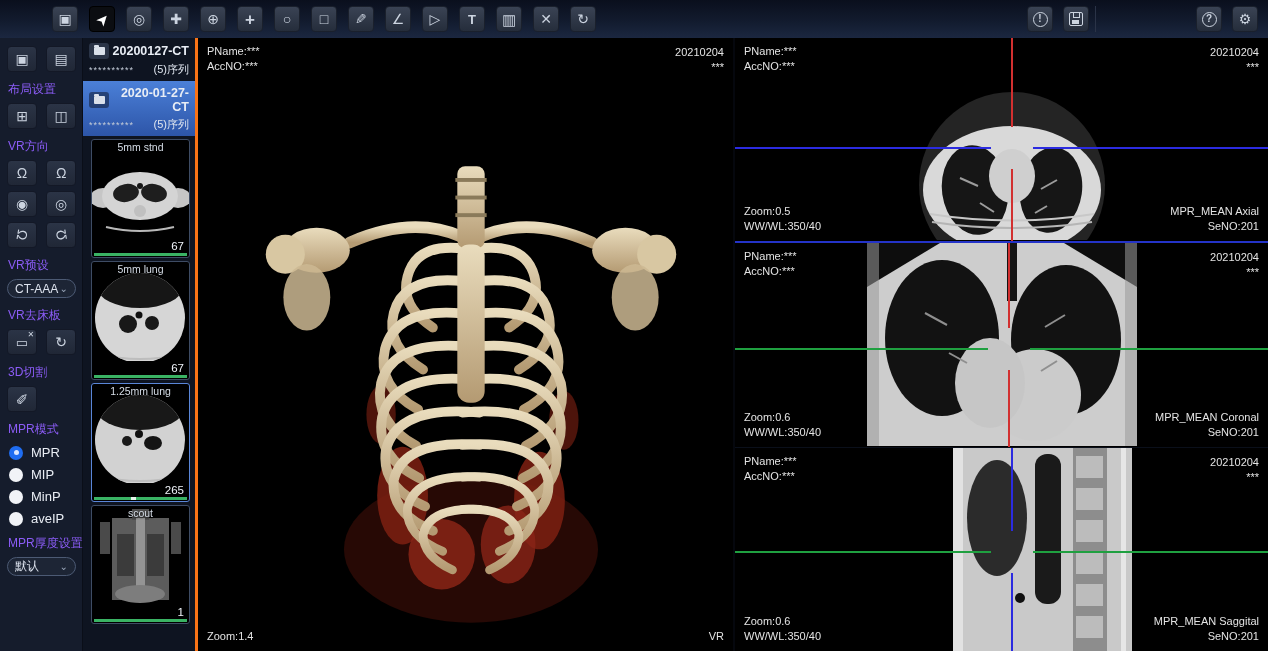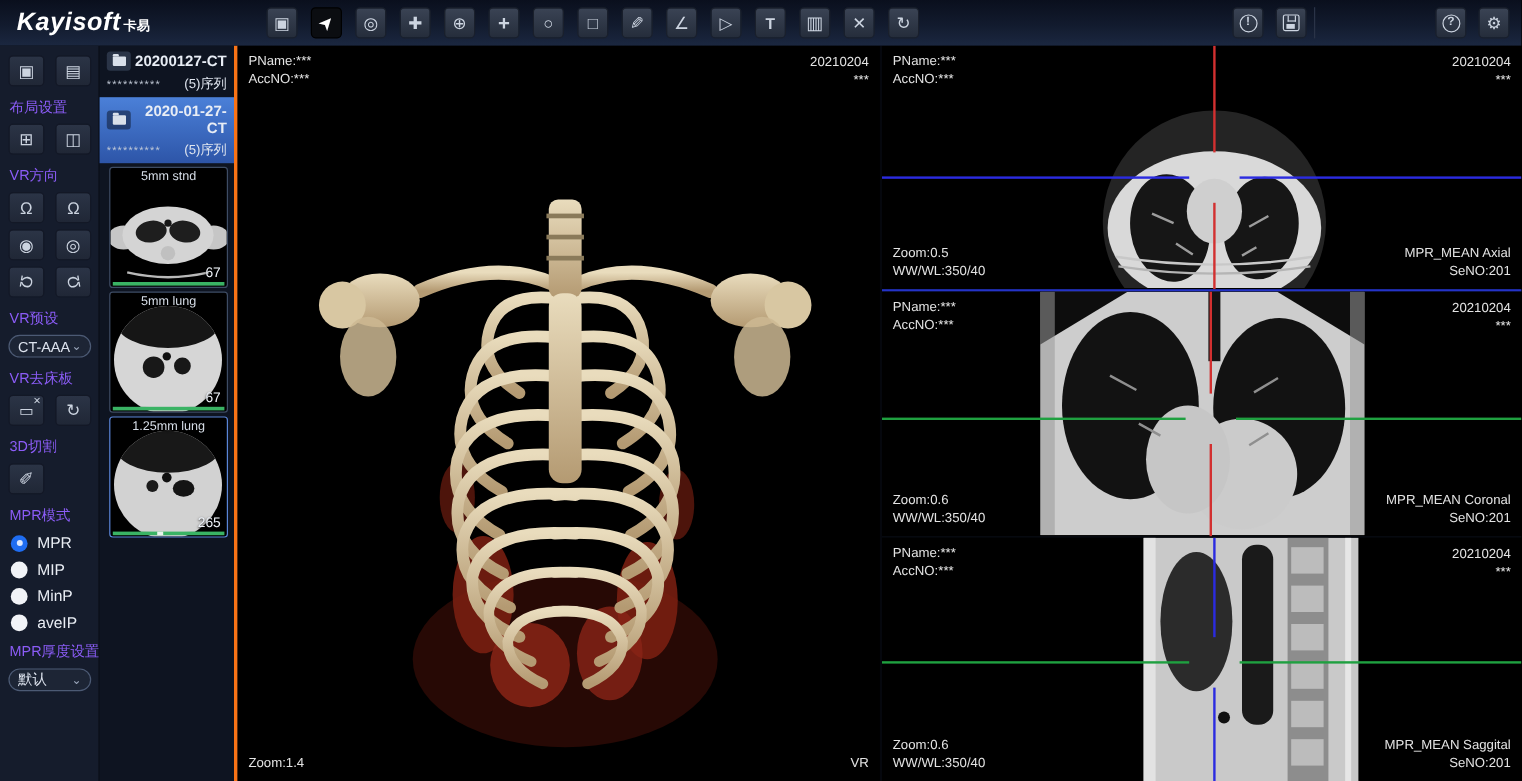--- a/index.html
+++ b/index.html
@@ -78,21 +78,21 @@
     var(--selected_series_bottom)); }
   .series-item.selected .mini-btn { background:rgba(15,25,50,.55); }
   .folder-icon { width:11px; height:8px; background:#d9e0ea; border-radius:1px; position:relative; }
   .folder-icon::before { content:""; position:absolute; top:-2px; left:0; width:5px; height:2px;
     background:#d9e0ea; border-radius:1px 1px 0 0; }
   .series-name { flex:1; text-align:right; font-size:12.5px; font-weight:bold; color:#e8edf5; }
   .series-masked { font-size:9px; letter-spacing:1px; color:#c3cbd8; }
   .series-count { font-size:11px; color:#dfe5ef; }
 
   .thumb-list { padding:3px 8px; }
-  .thumb { position:relative; width:99px; height:101px; border:1px solid #3e4c64;
+  .thumb { position:relative; width:99px; height:119px; border:1px solid #3e4c64;
     border-radius:3px; background:#000; margin-bottom:3px; cursor:pointer; overflow:hidden; }
   .thumb.selected { border-color:var(--accent); }
   .thumb svg { position:absolute; inset:0; }
   .thumb-label { position:absolute; top:1px; left:0; right:0; text-align:center;
     font-size:10.5px; color:#d6dde7; text-shadow:0 1px 2px #000; }
   .thumb-num { position:absolute; bottom:5px; right:5px; font-size:11.5px; color:#eef2f8;
     text-shadow:0 1px 2px #000; }
   .thumb-bar { position:absolute; bottom:1px; left:2px; right:2px; height:3px;
     background:var(--progress_green); }
   .thumb-bar .tick { position:absolute; left:40%; top:0; width:5px; height:3px; background:#e8f4ec; }
@@ -124,23 +124,20 @@
   .seg-l { left:0; width:256px; } .seg-r { left:298px; right:0; }
   .p2 .seg-l { width:253px; } .p2 .seg-r { left:295px; }
   .seg-t { top:0; height:89px; } .seg-b { top:131px; bottom:0; }
   .p2 .seg-t { height:85px; } .p2 .seg-b { top:127px; }
   .p3 .seg-t { height:83px; } .p3 .seg-b { top:125px; }
 </style>
 </head>
 <body>
 
 <div class="topbar">
-  <div class="logo">
-    <span class="brand">Kayisoft</span><span class="brand-cn">卡易</span>
-  </div>
   <div class="toolbar">
       <div class="tool-btn">
         <span class="glyph g-layout-2d">▣</span>
       </div>
       <div class="tool-btn active">
         <span class="glyph g-cursor">➤</span>
       </div>
       <div class="tool-btn">
         <span class="glyph g-rotate-3d">◎</span>
       </div>
@@ -362,20 +359,35 @@
             <ellipse cx="61" cy="59" rx="9" ry="7" fill="#141414"></ellipse>
             <circle cx="35" cy="57" r="5" fill="#1a1a1a"></circle>
             <path d="M6,92 q42,10 84,0" stroke="#bdbdbd" stroke-width="2" fill="none"></path>
           </g>
         </svg>
         <span class="thumb-label">1.25mm lung</span>
         <span class="thumb-num">265</span>
         <span class="thumb-bar">
             <span class="tick"></span>
           </span>
+      </div>
+      <div class="thumb">
+        <svg viewBox="0 0 97 99" width="97" height="99">
+          <rect x="20" y="12" width="57" height="82" fill="#5c5c5c"></rect>
+          <rect x="8" y="16" width="10" height="32" fill="#4a4a4a"></rect>
+          <rect x="79" y="16" width="10" height="32" fill="#4a4a4a"></rect>
+          <rect x="40" y="3" width="17" height="11" fill="#4e4e4e"></rect>
+          <rect x="25" y="28" width="17" height="42" fill="#3b3b3b"></rect>
+          <rect x="55" y="28" width="17" height="42" fill="#3b3b3b"></rect>
+          <rect x="44" y="12" width="9" height="82" fill="#949494"></rect>
+          <ellipse cx="48" cy="88" rx="25" ry="9" fill="#7d7d7d"></ellipse>
+        </svg>
+        <span class="thumb-label">scout</span>
+        <span class="thumb-num">1</span>
+        <span class="thumb-bar"></span>
       </div>
     </div>
   </div>
 
   <div class="vr-panel">
     <svg viewBox="0 0 440 480" width="430" height="490" style="position:absolute;left:58px;top:110px;">
       <defs>
         <linearGradient id="bone" x1="0" y1="0" x2="0" y2="1">
           <stop offset="0" stop-color="#e9dcbd"></stop>
             <stop offset="1" stop-color="#b49a72"></stop>

